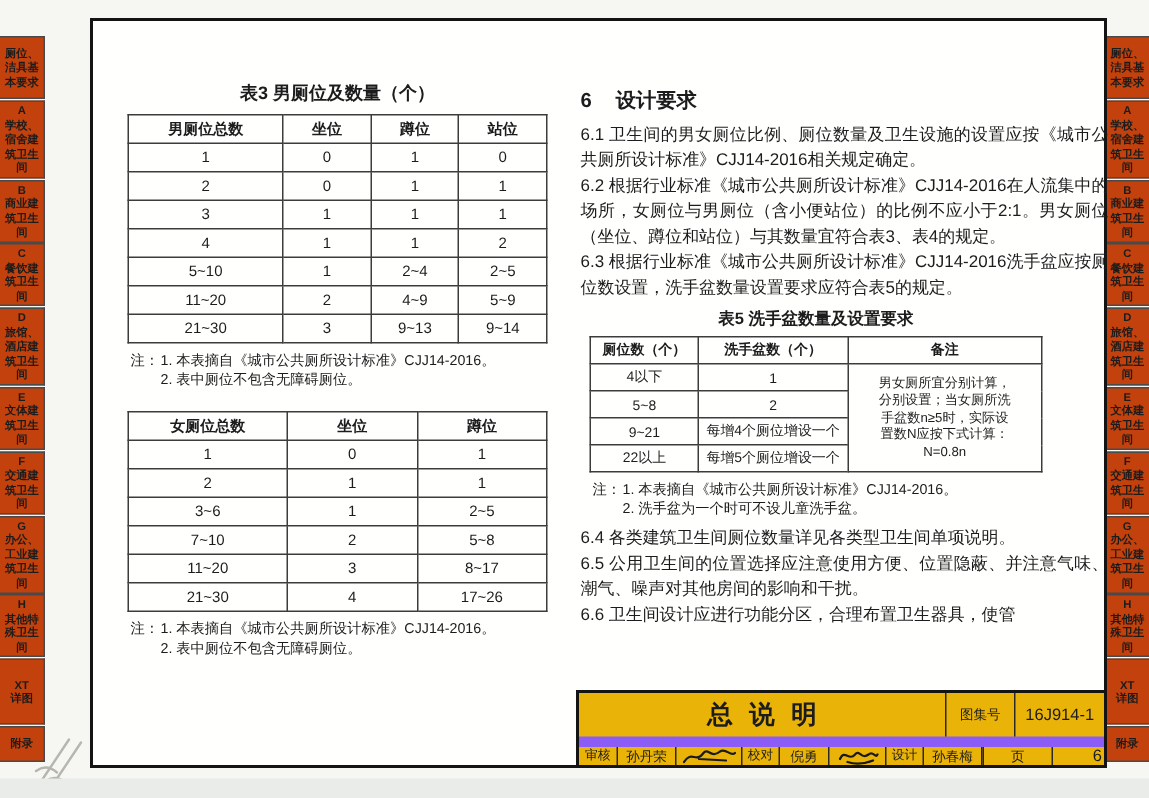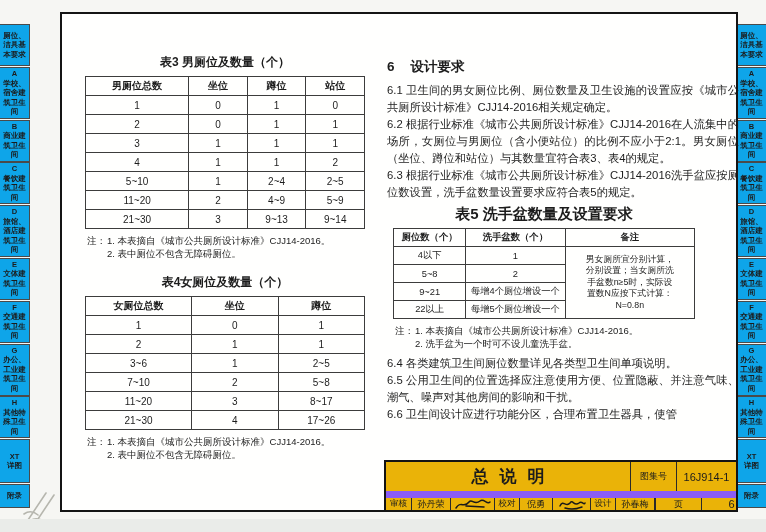--- a/index.html
+++ b/index.html
@@ -20,21 +20,21 @@
   }
   
   .tabstrip {
     position: absolute; top: 24px; width: 30px; height: 484px;
     display: flex; flex-direction: column; justify-content: space-between;
   }
   .tabstrip.left  { left: 0; }
   .tabstrip.right { left: 736px; }
   .tab {
     border: 1px solid #4a4a4a;
-    background: #0ea5e9;
+    background: #c2410c;
     display: flex; flex-direction: column; justify-content: center;
     text-align: center;
     font-size: 7.5px; line-height: 9.5px; font-weight: bold;
     padding: 2px 1px;
     word-break: break-all;
   }
   .tabstrip.left  .tab { border-left: none; }
   .tabstrip.right .tab { border-right: none; }
   .tab .tab-letter:empty { display: none; }
   .tab.h3 { height: 42px; }
@@ -55,21 +55,21 @@
   th { font-weight: bold; }
   .notes { display: flex; font-size: 9.5px; line-height: 13px; margin: 5px 0 14px 2px; }
   .note-label { flex: 0 0 20px; }
   
   .sec-heading { font-size: 13.5px; font-weight: bold; margin-bottom: 6px; }
   .sec-heading .num { margin-right: 16px; }
   .para { font-size: 11.3px; line-height: 17px; text-align: justify; }
   .t5wrap { width: 302px; margin: 4px 0 0 6px; }
   .t5wrap th, .t5wrap td { font-size: 9.3px; height: 18px; }
   .t5wrap .remark-cell { font-size: 8.8px; line-height: 11.5px; text-align: center; padding: 2px 20px; }
-  .t5wrap .tbl-title { font-size: 15px; margin-bottom: 4px; }
+  .t5wrap .tbl-title { font-size: 11px; margin-bottom: 4px; }
   .notes.small { margin: 5px 0 5px 8px; }
   
   .tblock {
     position: absolute; right: 0; bottom: 0; width: 352px;
     border-top: 2px solid #141414; border-left: 2px solid #141414;
     background: #eab308;
     font-size: 9px;
   }
   .tb-row { display: flex; }
   .tb-row.top { height: 29px; }
@@ -254,21 +254,20 @@
         </tbody>
     </table>
     <div class="notes">
       <div class="note-label">注：</div>
       <div class="note-lines">
         <div>1. 本表摘自《城市公共厕所设计标准》CJJ14-2016。</div>
         <div>2. 表中厕位不包含无障碍厕位。</div>
       </div>
     </div>
 
-    <div class="tbl-title">表4女厕位及数量（个）</div>
     <table>
       <colgroup>
           <col style="width:38%">
           <col style="width:31%">
           <col style="width:31%">
         </colgroup>
       <thead>
         <tr>
           <th>女厕位总数</th>
           <th>坐位</th>

